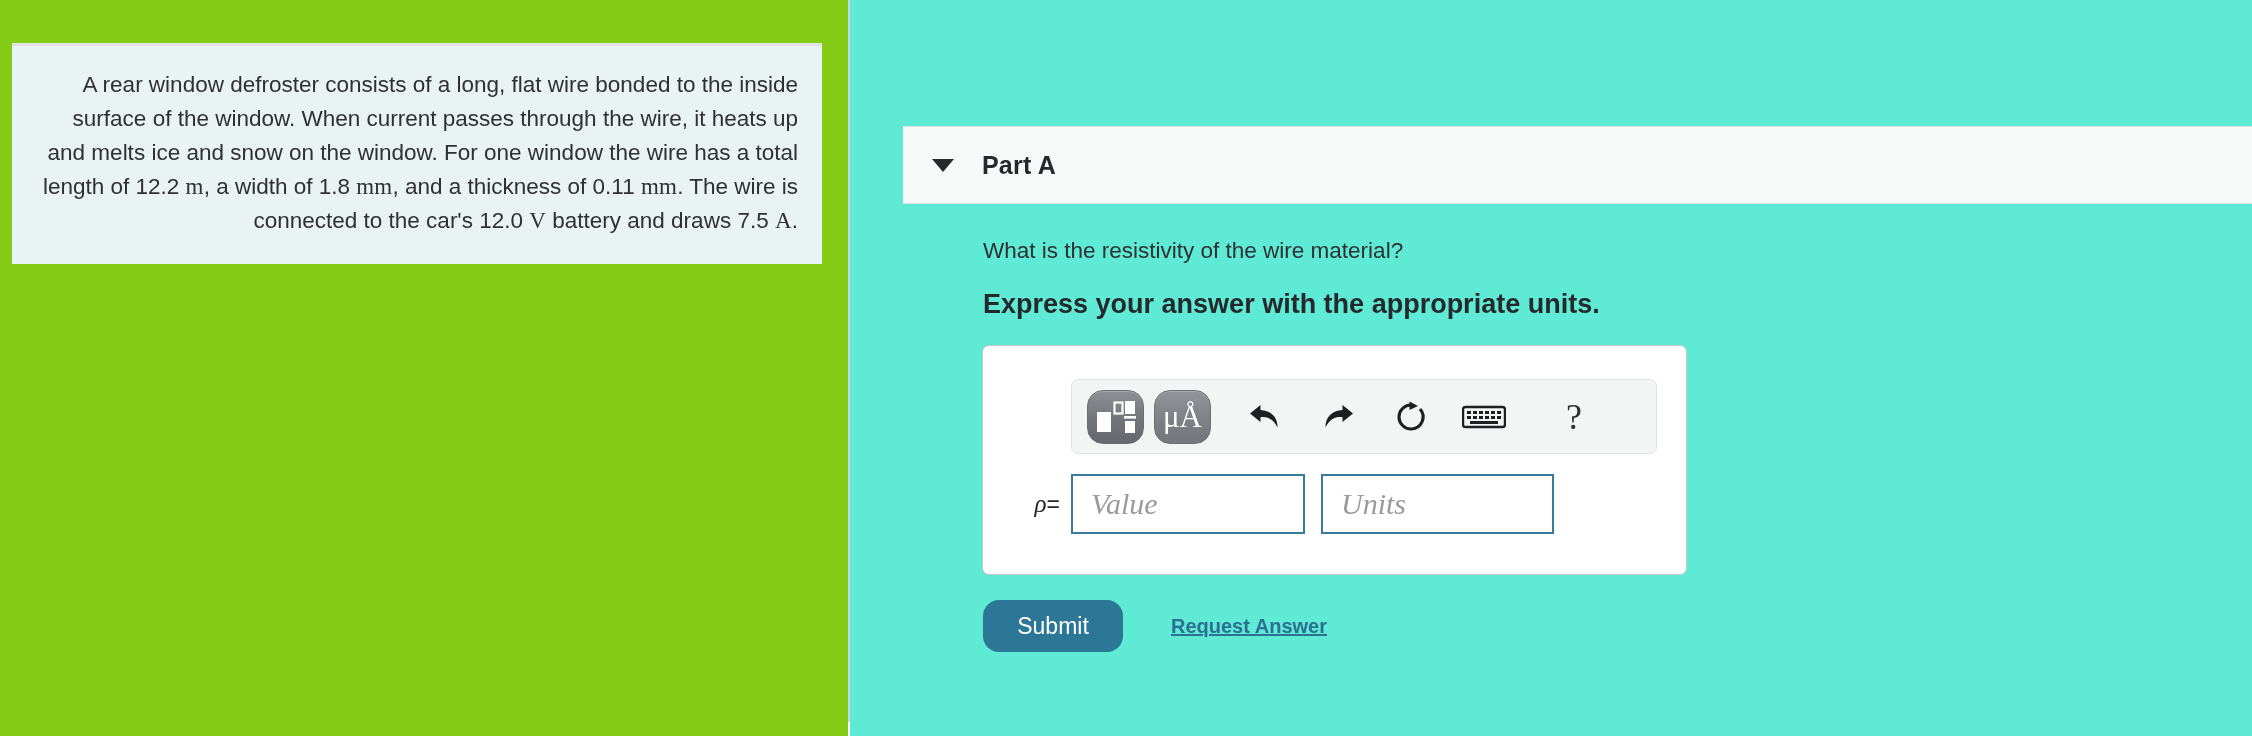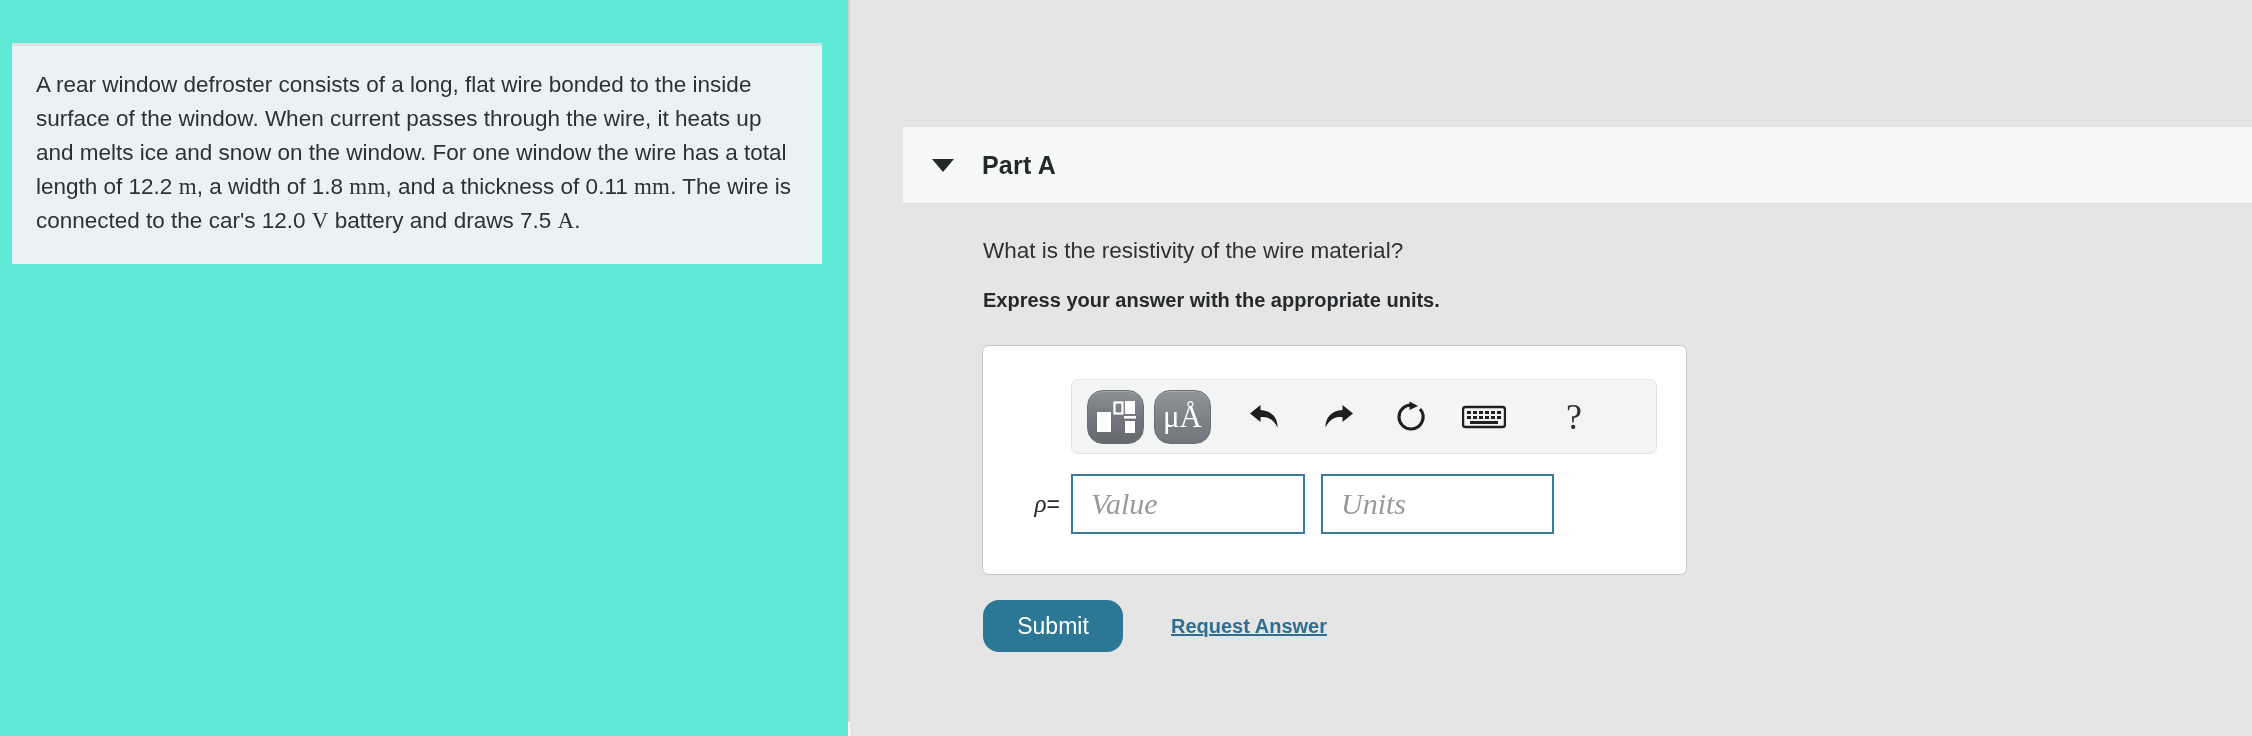--- a/index.html
+++ b/index.html
@@ -16,21 +16,22 @@
     width: 2252px;
     height: 736px;
     background: #ffffff;
   }
 
   
   #left-column {
     position: absolute;
     left: 0; top: 0;
     width: 848px; height: 736px;
-    background: #5eead4;
+    background: #84cc16;
+    text-align: right;
   }
   #problem-statement {
     position: absolute;
     left: 12px; top: 43px;
     width: 810px;
     padding: 22px 24px 26px 24px;
     background: #e9f3f4;
     border-top: 3px solid #dfe3e4;
     color: #2e3133;
     font-size: 22.5px;
@@ -48,21 +49,21 @@
     left: 848px; top: 0;
     width: 2px; height: 722px;
     background: #c9d4dd;
   }
 
   
   #right-column {
     position: absolute;
     left: 850px; top: 0;
     width: 1402px; height: 736px;
-    background: #e5e5e5;
+    background: #5eead4;
   }
 
   #part-a-header {
     position: absolute;
     left: 53px; top: 126px;
     width: 1349px; height: 78px;
     background: #f7f8f8;
     border-top: 1px solid #dcdfe1;
     border-bottom: 1px solid #dcdfe1;
     display: flex;
@@ -85,21 +86,21 @@
   #question-text {
     position: absolute;
     left: 133px; top: 238px;
     font-size: 22.5px;
     color: #2e3133;
     white-space: nowrap;
   }
   #express-units-text {
     position: absolute;
     left: 133px; top: 289px;
-    font-size: 20px;
+    font-size: 27px;
     font-weight: bold;
     color: #26292b;
     white-space: nowrap;
   }
 
   
   #answer-panel {
     position: absolute;
     left: 132px; top: 345px;
     width: 705px; height: 230px;

